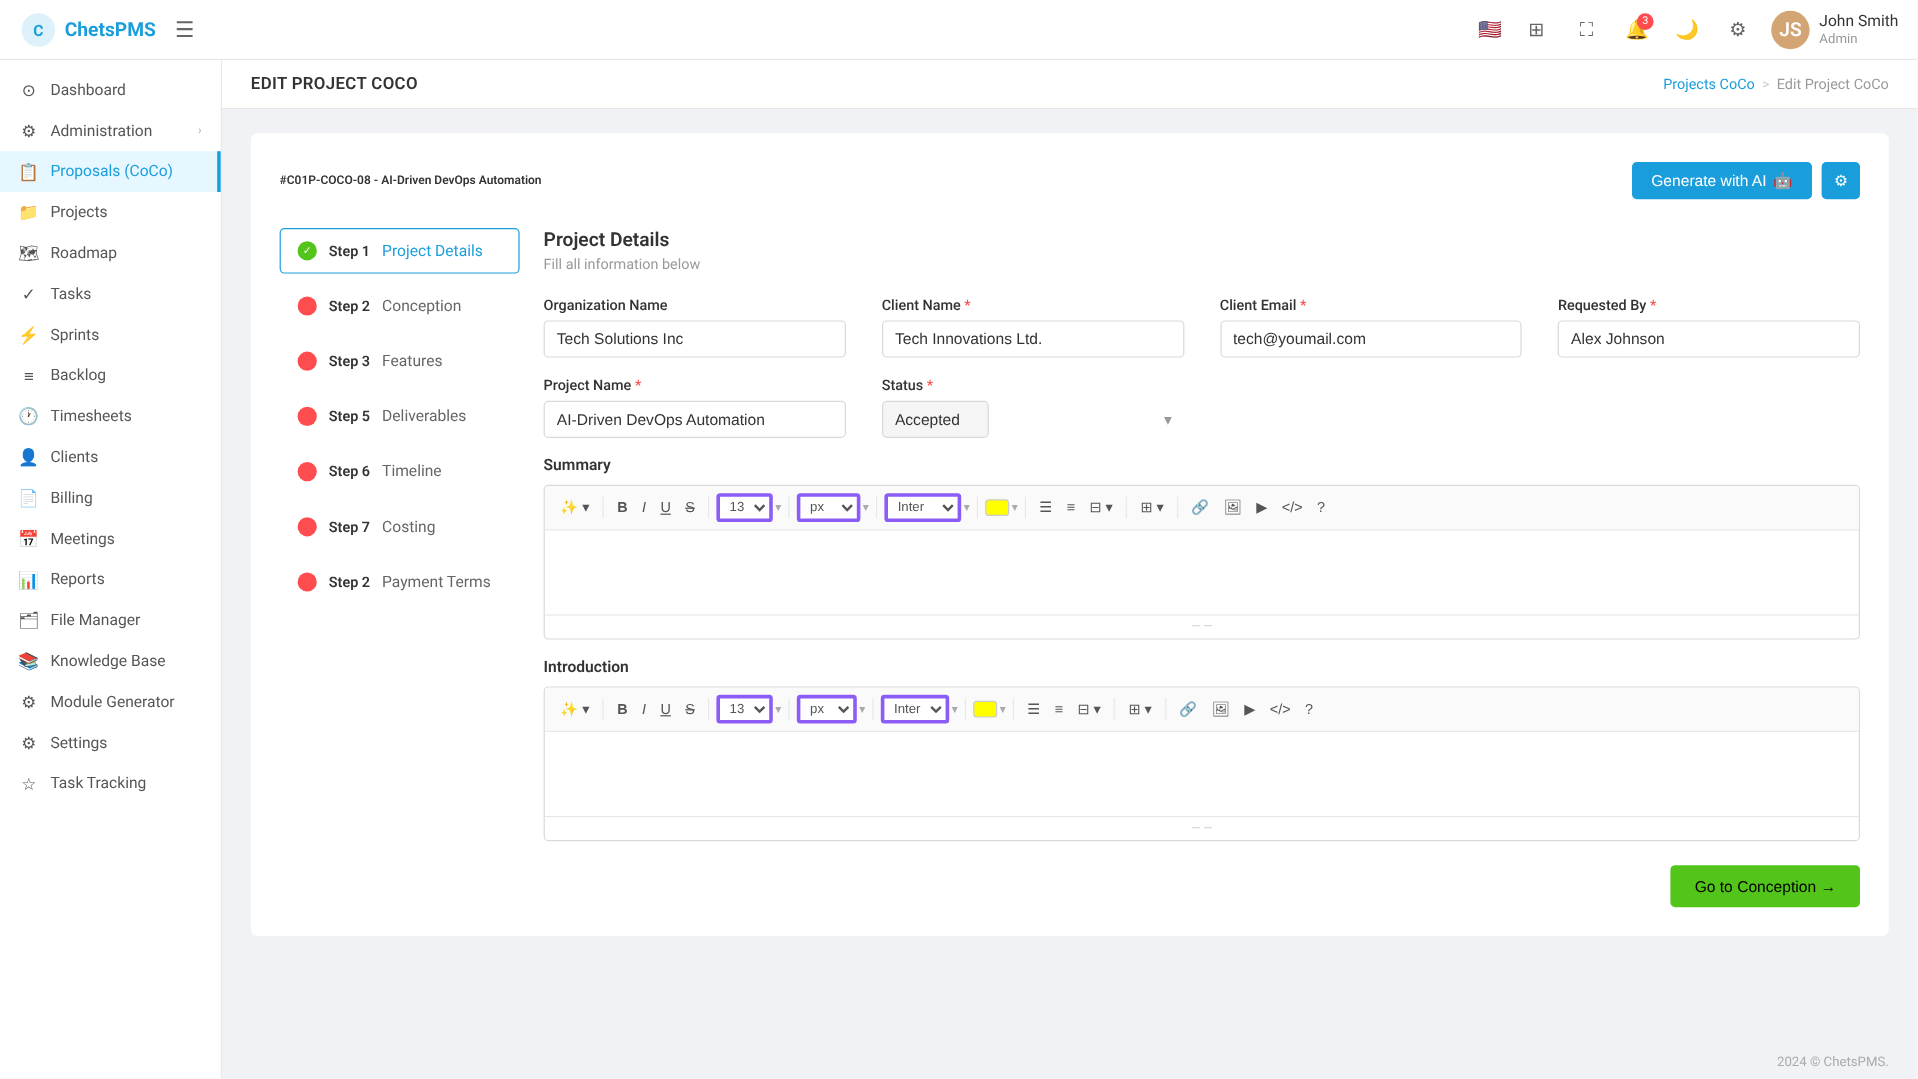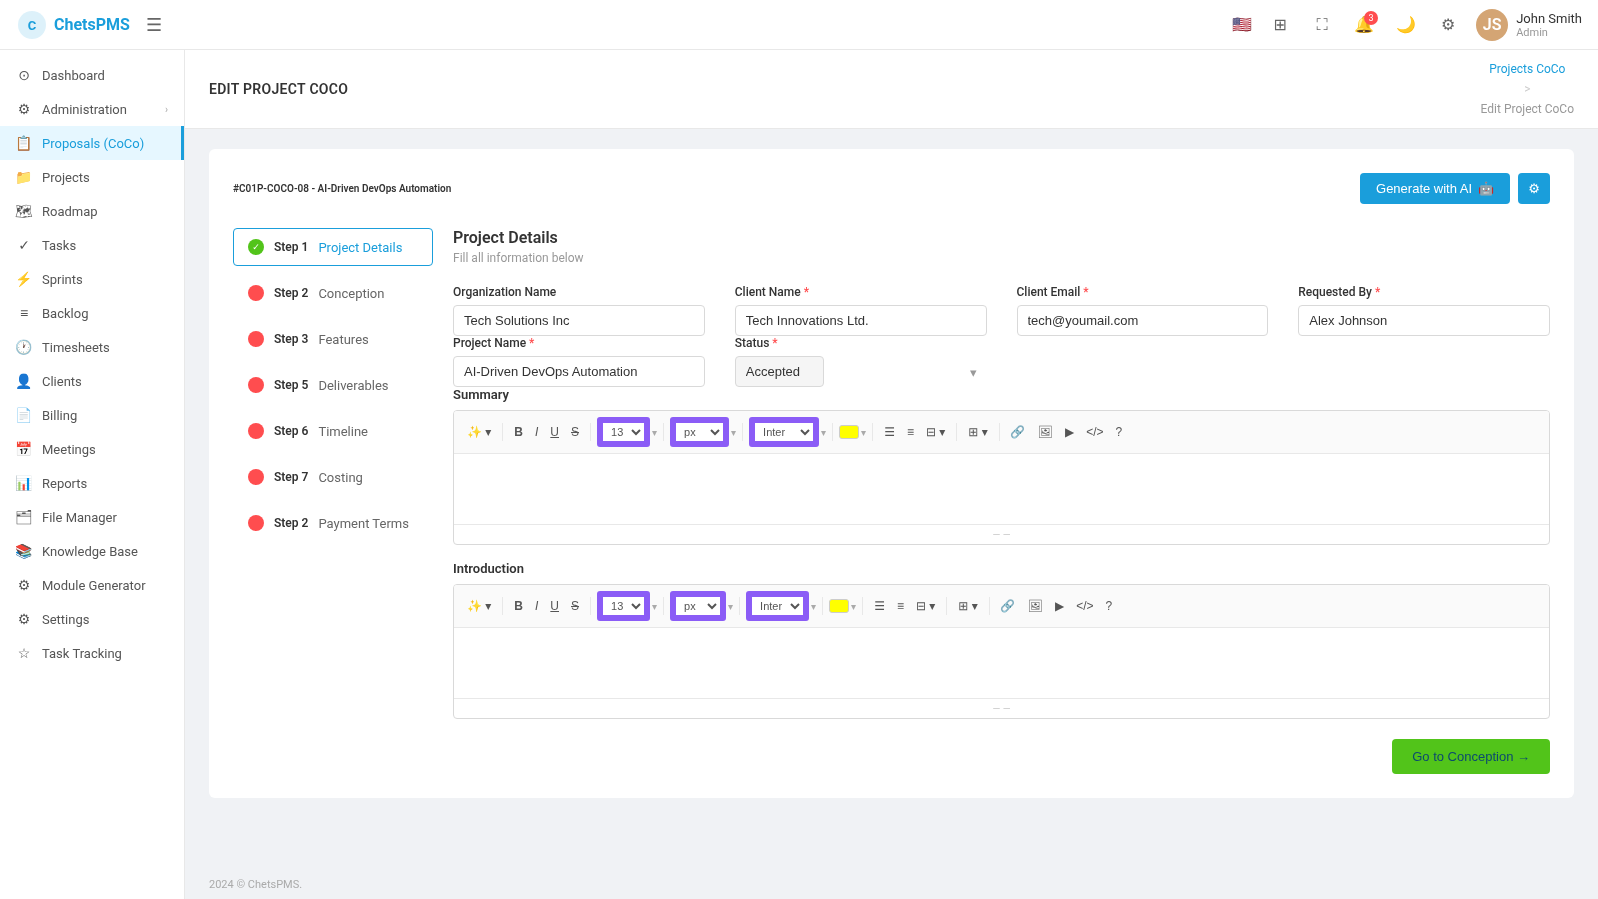--- a/index.html
+++ b/index.html
@@ -30,21 +30,21 @@
     .sidebar-item .s-icon { width: 16px; height: 16px; flex-shrink: 0; display: flex; align-items: center; justify-content: center; font-size: 14px; }
     .sidebar-item .s-label { flex: 1; }
     .sidebar-item .s-arrow { font-size: 10px; color: #aaa; }
 
     
     .content-area { flex: 1; overflow-y: auto; display: flex; flex-direction: column; }
 
     
     .page-header { background: #fff; padding: 12px 24px; border-bottom: 1px solid #e8e8e8; display: flex; align-items: center; justify-content: space-between; flex-shrink: 0; }
     .page-title { font-size: 14px; font-weight: 600; color: #333; letter-spacing: 0.3px; }
-    .breadcrumb { display: flex; align-items: center; gap: 6px; font-size: 12px; color: #999; flex-direction: column; }
+    .breadcrumb { display: flex; align-items: center; gap: 6px; font-size: 12px; color: #999; }
     .breadcrumb a { color: #1a9edb; text-decoration: none; }
     .breadcrumb-sep { color: #ccc; }
 
     
     .content-body { padding: 20px 24px; flex: 1; }
     .project-card { background: #fff; border-radius: 6px; padding: 24px; }
     .project-header { display: flex; align-items: center; justify-content: space-between; margin-bottom: 24px; }
     .project-title { font-size: 10px; font-weight: 600; color: #333; }
     .header-buttons { display: flex; gap: 8px; }
     .btn-generate { background: #1a9edb; color: #fff; border: none; border-radius: 4px; padding: 8px 16px; font-size: 13px; cursor: pointer; display: flex; align-items: center; gap: 6px; }
@@ -60,46 +60,46 @@
     .step-item .step-dot.green { background: #52c41a; color: #fff; font-size: 9px; }
     .step-item .step-dot.red { background: #ff4d4f; }
     .step-item .step-num { font-weight: 600; color: #333; font-size: 12px; }
     .step-item .step-name { color: #1a9edb; font-size: 13px; }
     .step-item .step-name.gray { color: #666; }
 
     
     .form-area { flex: 1; }
     .form-section-title { font-size: 16px; font-weight: 600; color: #333; margin-bottom: 4px; }
     .form-section-sub { font-size: 12px; color: #999; margin-bottom: 20px; }
-    .form-row { display: flex; gap: 30px; }
+    .form-row { display: flex; gap: 30px; margin-bottom: 16px; }
     .form-group { flex: 1; display: flex; flex-direction: column; gap: 6px; }
     .form-label { font-size: 12px; color: #333; font-weight: 500; }
     .form-label .req { color: #ff4d4f; }
     .form-input { border: 1px solid #d9d9d9; border-radius: 4px; padding: 7px 10px; font-size: 13px; color: #333; outline: none; background: #fff; }
     .form-select { border: 1px solid #d9d9d9; border-radius: 4px; padding: 7px 10px; font-size: 13px; color: #333; outline: none; background: #f5f5f5; appearance: none; cursor: pointer; }
     .select-wrapper { position: relative; }
     .select-wrapper::after { content: '▾'; position: absolute; right: 10px; top: 50%; transform: translateY(-50%); color: #999; pointer-events: none; }
 
     
     .section-label { font-size: 13px; font-weight: 600; color: #333; margin-bottom: 8px; }
     .rich-editor { border: 1px solid #d9d9d9; border-radius: 4px; overflow: hidden; }
     .rich-toolbar { display: flex; align-items: center; gap: 2px; padding: 6px 8px; background: #fafafa; border-bottom: 1px solid #e8e8e8; flex-wrap: wrap; }
     .tb-btn { background: none; border: none; cursor: pointer; padding: 3px 5px; border-radius: 3px; color: #555; font-size: 12px; display: flex; align-items: center; gap: 2px; }
-    .tb-select { border: 6px solid #8b5cf6; border-radius: 3px; padding: 2px 4px; font-size: 11px; background: #fff; color: #555; }
+    .tb-select { border: 3px solid #8b5cf6; border-radius: 3px; padding: 2px 4px; font-size: 11px; background: #fff; color: #555; }
     .tb-divider { width: 1px; height: 18px; background: #e8e8e8; margin: 0 4px; }
     .rich-body { min-height: 70px; padding: 10px; font-size: 13px; }
     .editor-footer { border-top: 1px solid #e8e8e8; padding: 4px 8px; display: flex; justify-content: center; align-items: center; }
     .resize-handle { color: #ccc; font-size: 10px; }
 
     
     .form-footer { display: flex; justify-content: flex-end; margin-top: 20px; }
-    .btn-next { background: #52c41a; color: #0c4a6e; border: none; border-radius: 4px; padding: 10px 20px; font-size: 13px; cursor: pointer; display: flex; align-items: center; gap: 8px; font-weight: 500; margin-left: 16px; }
-
-    
-    .page-footer { background: #f0f2f5; text-align: left; padding: 8px 24px; font-size: 11px; color: #aaa; flex-shrink: 0; }
+    .btn-next { background: #52c41a; color: #000000; border: none; border-radius: 4px; padding: 10px 20px; font-size: 13px; cursor: pointer; display: flex; align-items: center; gap: 8px; font-weight: 500; margin-left: 16px; }
+
+    
+    .page-footer { background: #f0f2f5; text-align: right; padding: 8px 24px; font-size: 11px; color: #aaa; flex-shrink: 0; }
 
     
     .flag { font-size: 16px; }
   </style>
 </head>
 <body>
 
 <div class="top-header">
   <div class="header-left">
     <div class="logo">

